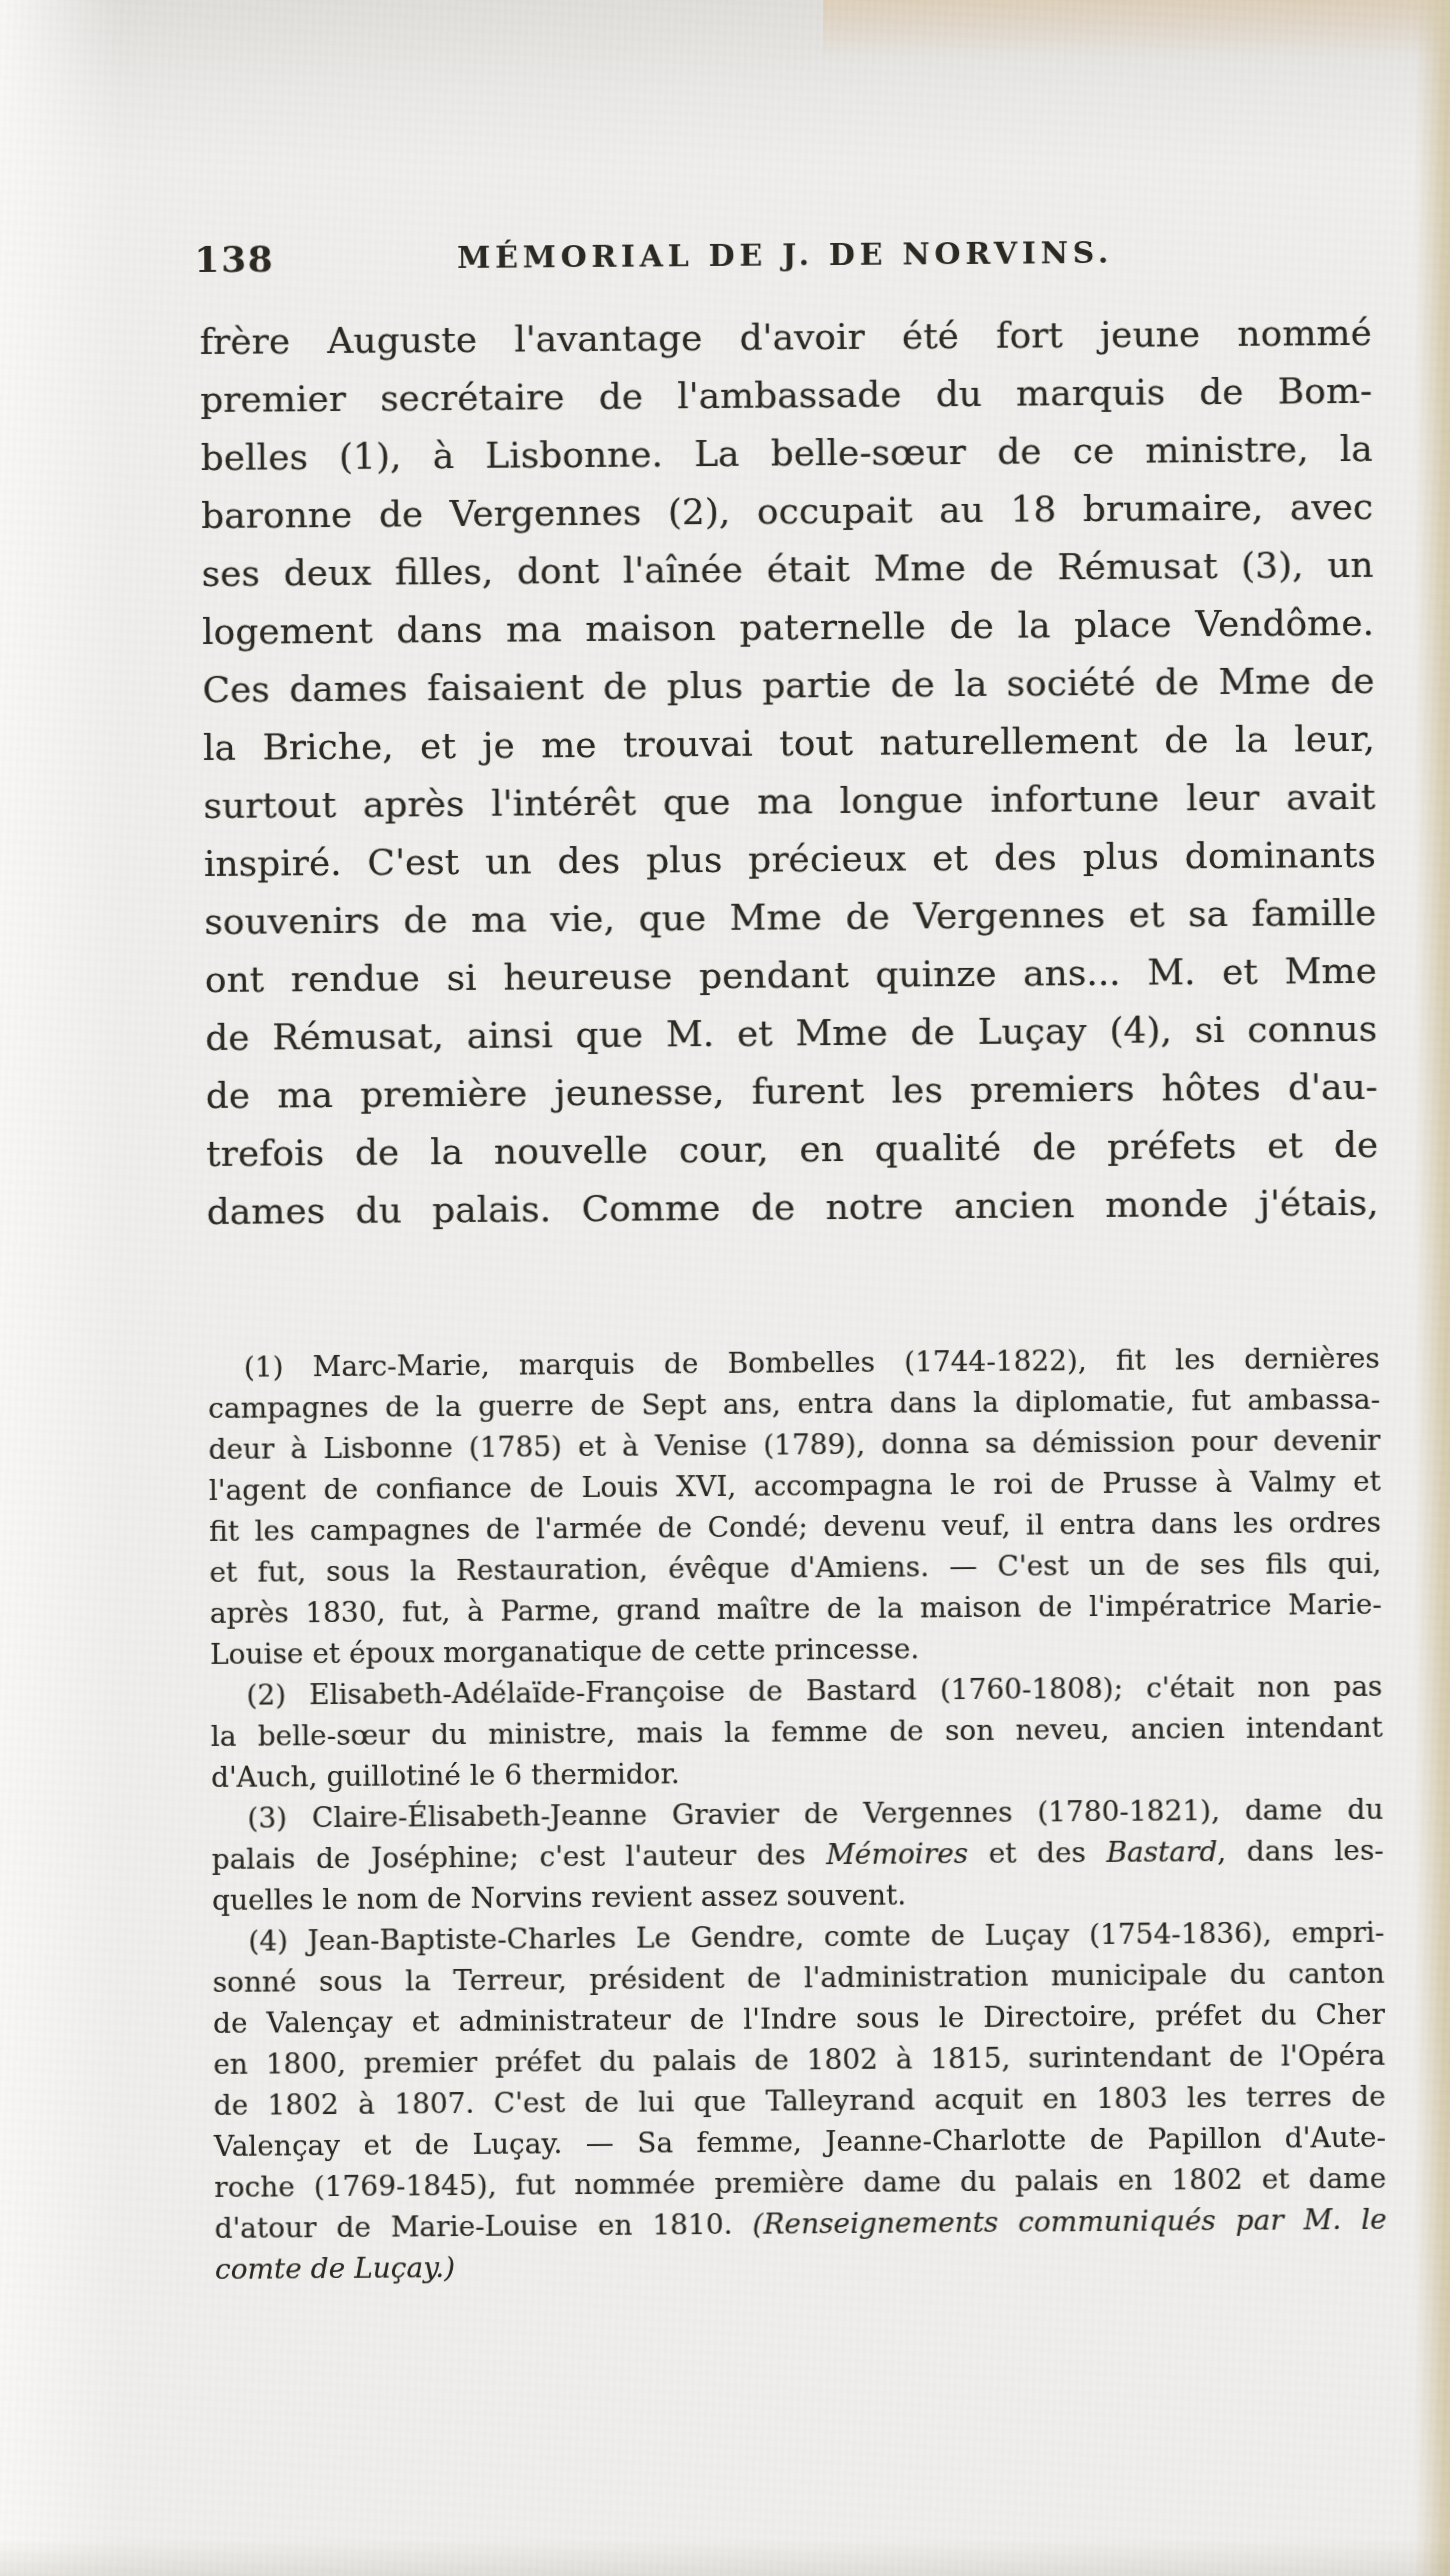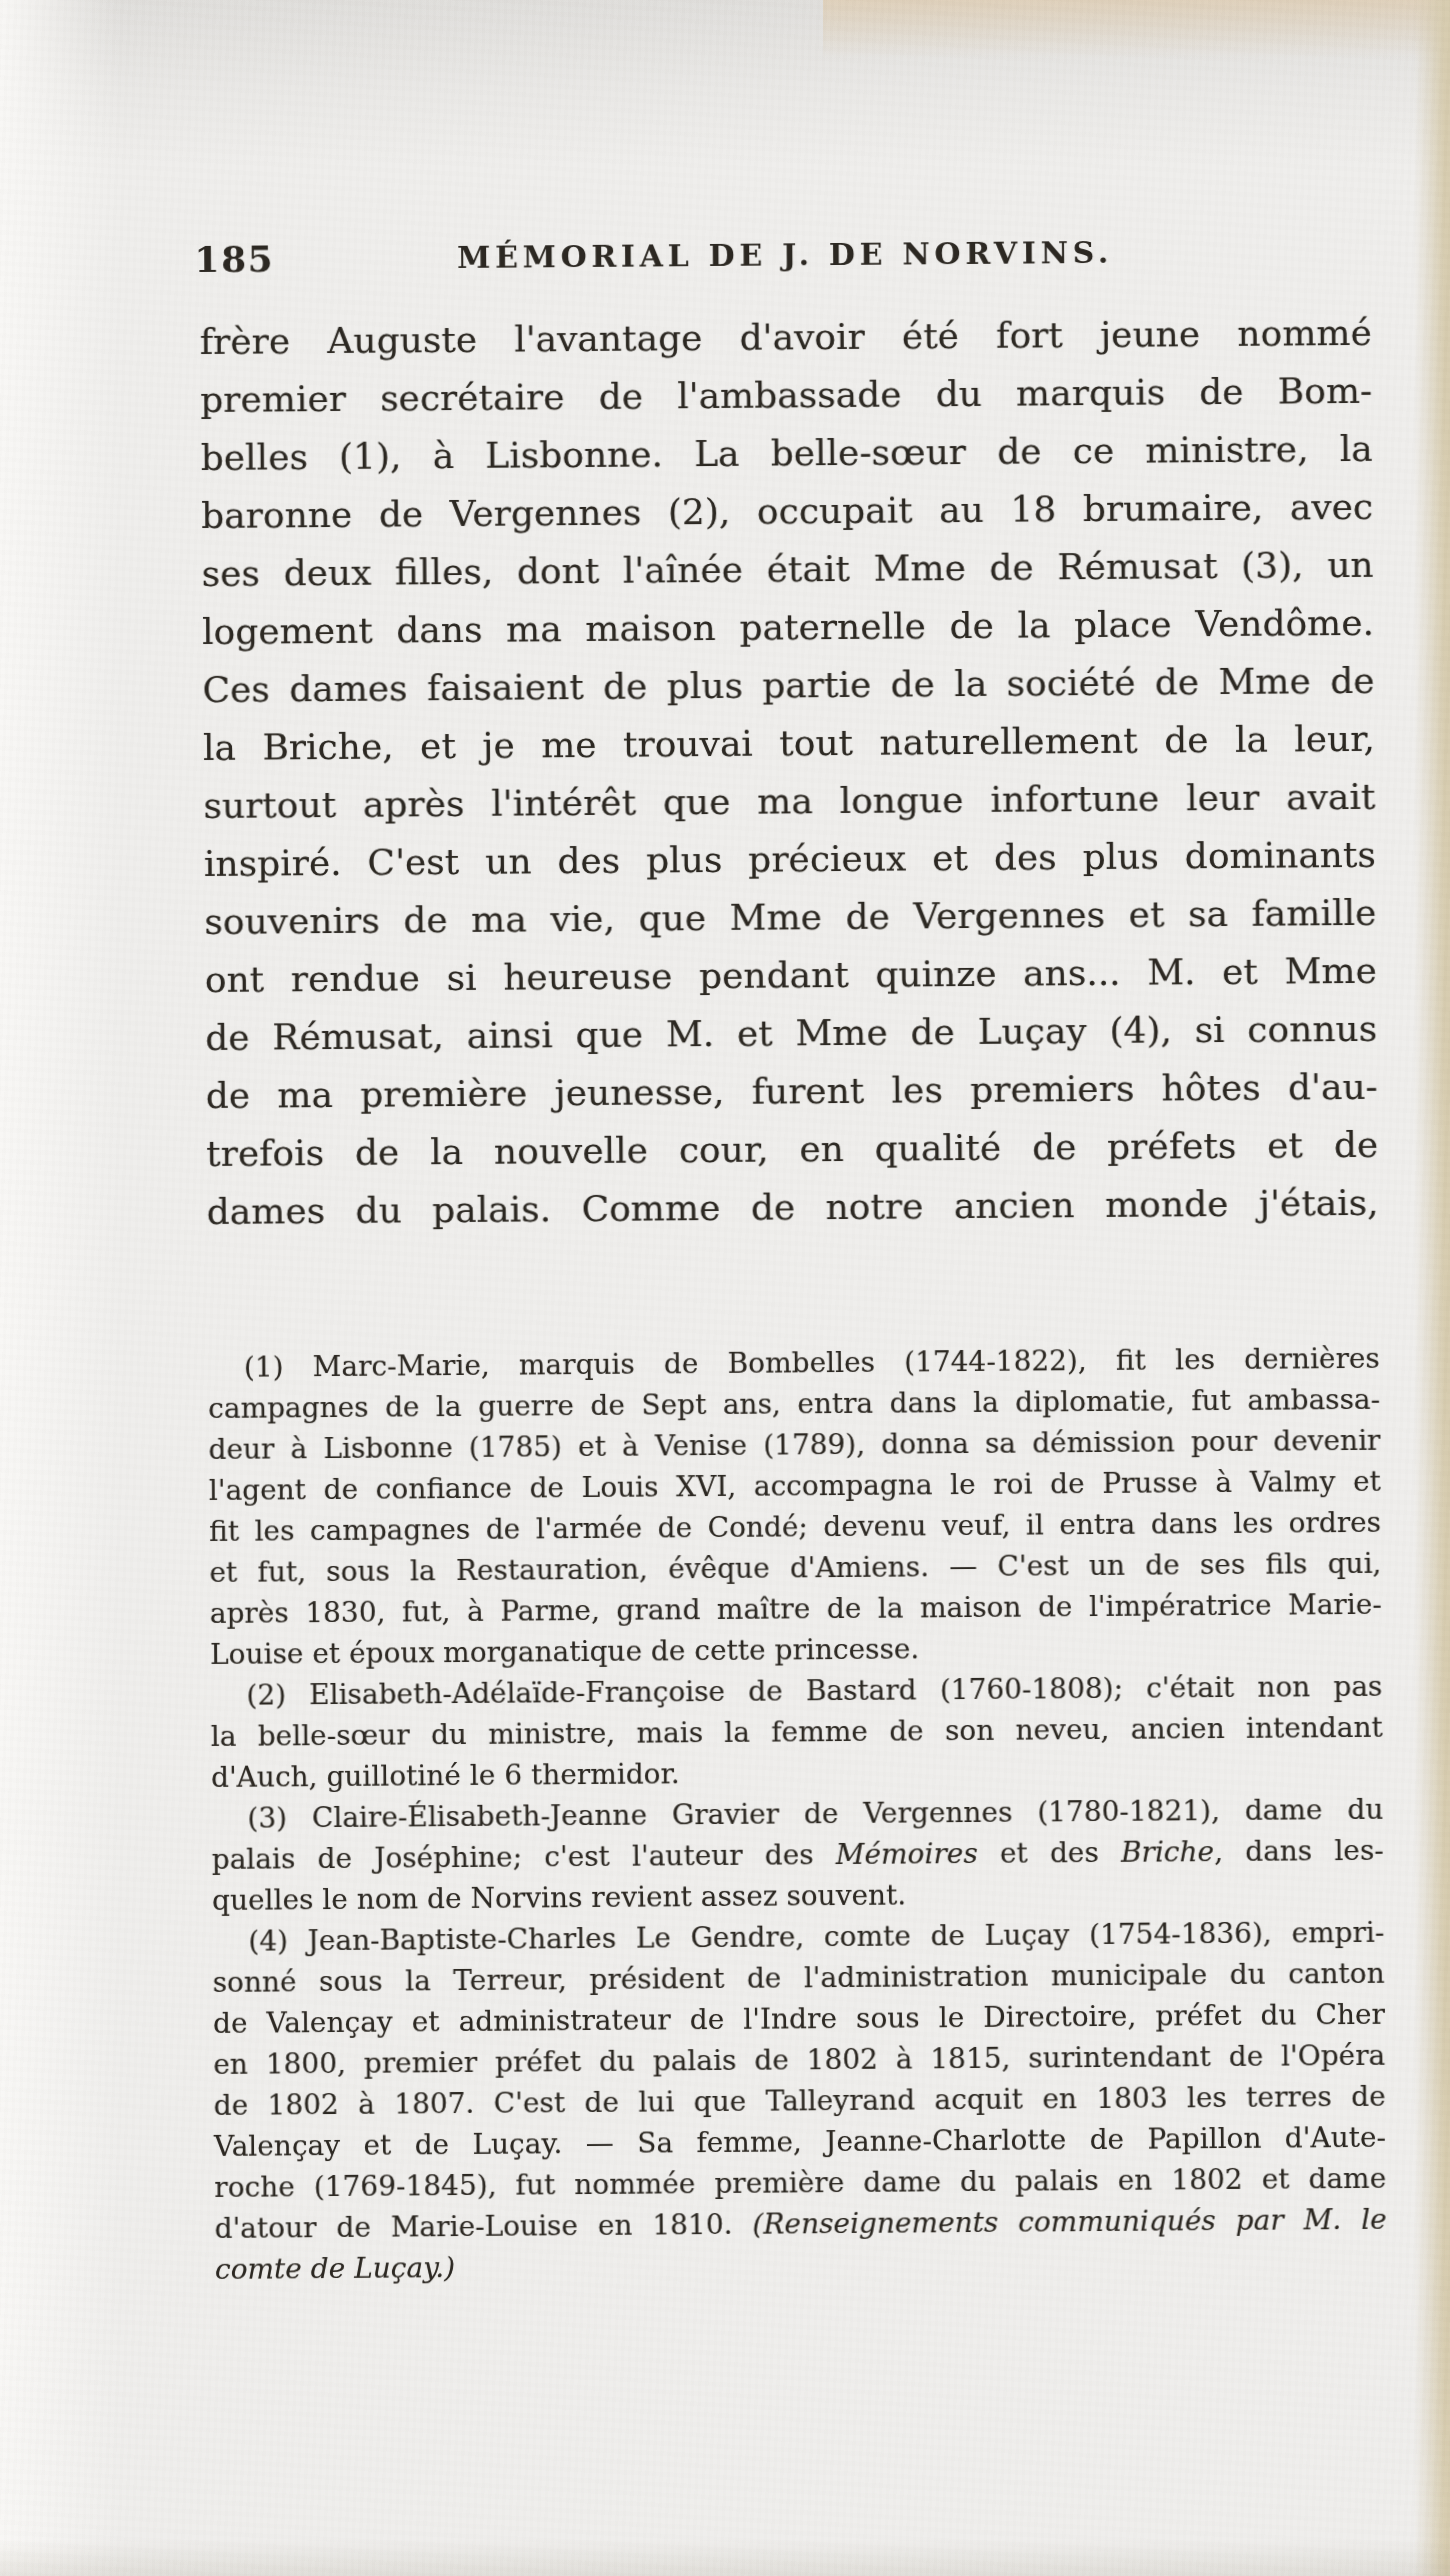--- a/index.html
+++ b/index.html
@@ -73,21 +73,21 @@
 <div class="page">
   <div class="top-shade"></div>
   <div class="top-beige"></div>
   <div class="left-light"></div>
   <div class="edge-right"></div>
   <div class="bottom-shade"></div>
   <div class="mottle"></div>
 
   <div class="content">
     <div class="header">
-      <span class="page-number">185</span>
+      <span class="page-number">138</span>
       <span class="running-title">MÉMORIAL DE J. DE NORVINS.</span>
     </div>
 
     <div class="body-text">
         <div class="bline">frère Auguste l'avantage d'avoir été fort jeune nommé</div>
         <div class="bline">premier secrétaire de l'ambassade du marquis de Bom-</div>
         <div class="bline">belles (1), à Lisbonne. La belle-sœur de ce ministre, la</div>
         <div class="bline">baronne de Vergennes (2), occupait au 18 brumaire, avec</div>
         <div class="bline">ses deux filles, dont l'aînée était Mme de Rémusat (3), un</div>
         <div class="bline">logement dans ma maison paternelle de la place Vendôme.</div>
@@ -109,21 +109,21 @@
         <div class="fline"><span>deur à Lisbonne (1785) et à Venise (1789), donna sa démission pour devenir</span></div>
         <div class="fline"><span>l'agent de confiance de Louis XVI, accompagna le roi de Prusse à Valmy et</span></div>
         <div class="fline"><span>fit les campagnes de l'armée de Condé; devenu veuf, il entra dans les ordres</span></div>
         <div class="fline"><span>et fut, sous la Restauration, évêque d'Amiens. — C'est un de ses fils qui,</span></div>
         <div class="fline"><span>après 1830, fut, à Parme, grand maître de la maison de l'impératrice Marie-</span></div>
         <div class="fline last"><span>Louise et époux morganatique de cette princesse.</span></div>
         <div class="fline indent"><span>(2) Elisabeth-Adélaïde-Françoise de Bastard (1760-1808); c'était non pas</span></div>
         <div class="fline"><span>la belle-sœur du ministre, mais la femme de son neveu, ancien intendant</span></div>
         <div class="fline last"><span>d'Auch, guillotiné le 6 thermidor.</span></div>
         <div class="fline indent"><span>(3) Claire-Élisabeth-Jeanne Gravier de Vergennes (1780-1821), dame du</span></div>
-        <div class="fline"><span>palais de Joséphine; c'est l'auteur des </span><em>Mémoires</em><span> et des </span><em>Briche</em><span>, dans les-</span></div>
+        <div class="fline"><span>palais de Joséphine; c'est l'auteur des </span><em>Mémoires</em><span> et des </span><em>Bastard</em><span>, dans les-</span></div>
         <div class="fline last"><span>quelles le nom de Norvins revient assez souvent.</span></div>
         <div class="fline indent"><span>(4) Jean-Baptiste-Charles Le Gendre, comte de Luçay (1754-1836), empri-</span></div>
         <div class="fline"><span>sonné sous la Terreur, président de l'administration municipale du canton</span></div>
         <div class="fline"><span>de Valençay et administrateur de l'Indre sous le Directoire, préfet du Cher</span></div>
         <div class="fline"><span>en 1800, premier préfet du palais de 1802 à 1815, surintendant de l'Opéra</span></div>
         <div class="fline"><span>de 1802 à 1807. C'est de lui que Talleyrand acquit en 1803 les terres de</span></div>
         <div class="fline"><span>Valençay et de Luçay. — Sa femme, Jeanne-Charlotte de Papillon d'Aute-</span></div>
         <div class="fline"><span>roche (1769-1845), fut nommée première dame du palais en 1802 et dame</span></div>
         <div class="fline"><span>d'atour de Marie-Louise en 1810. </span><em>(Renseignements communiqués par M. le</em></div>
         <div class="fline last"><em>comte de Luçay.)</em></div>

